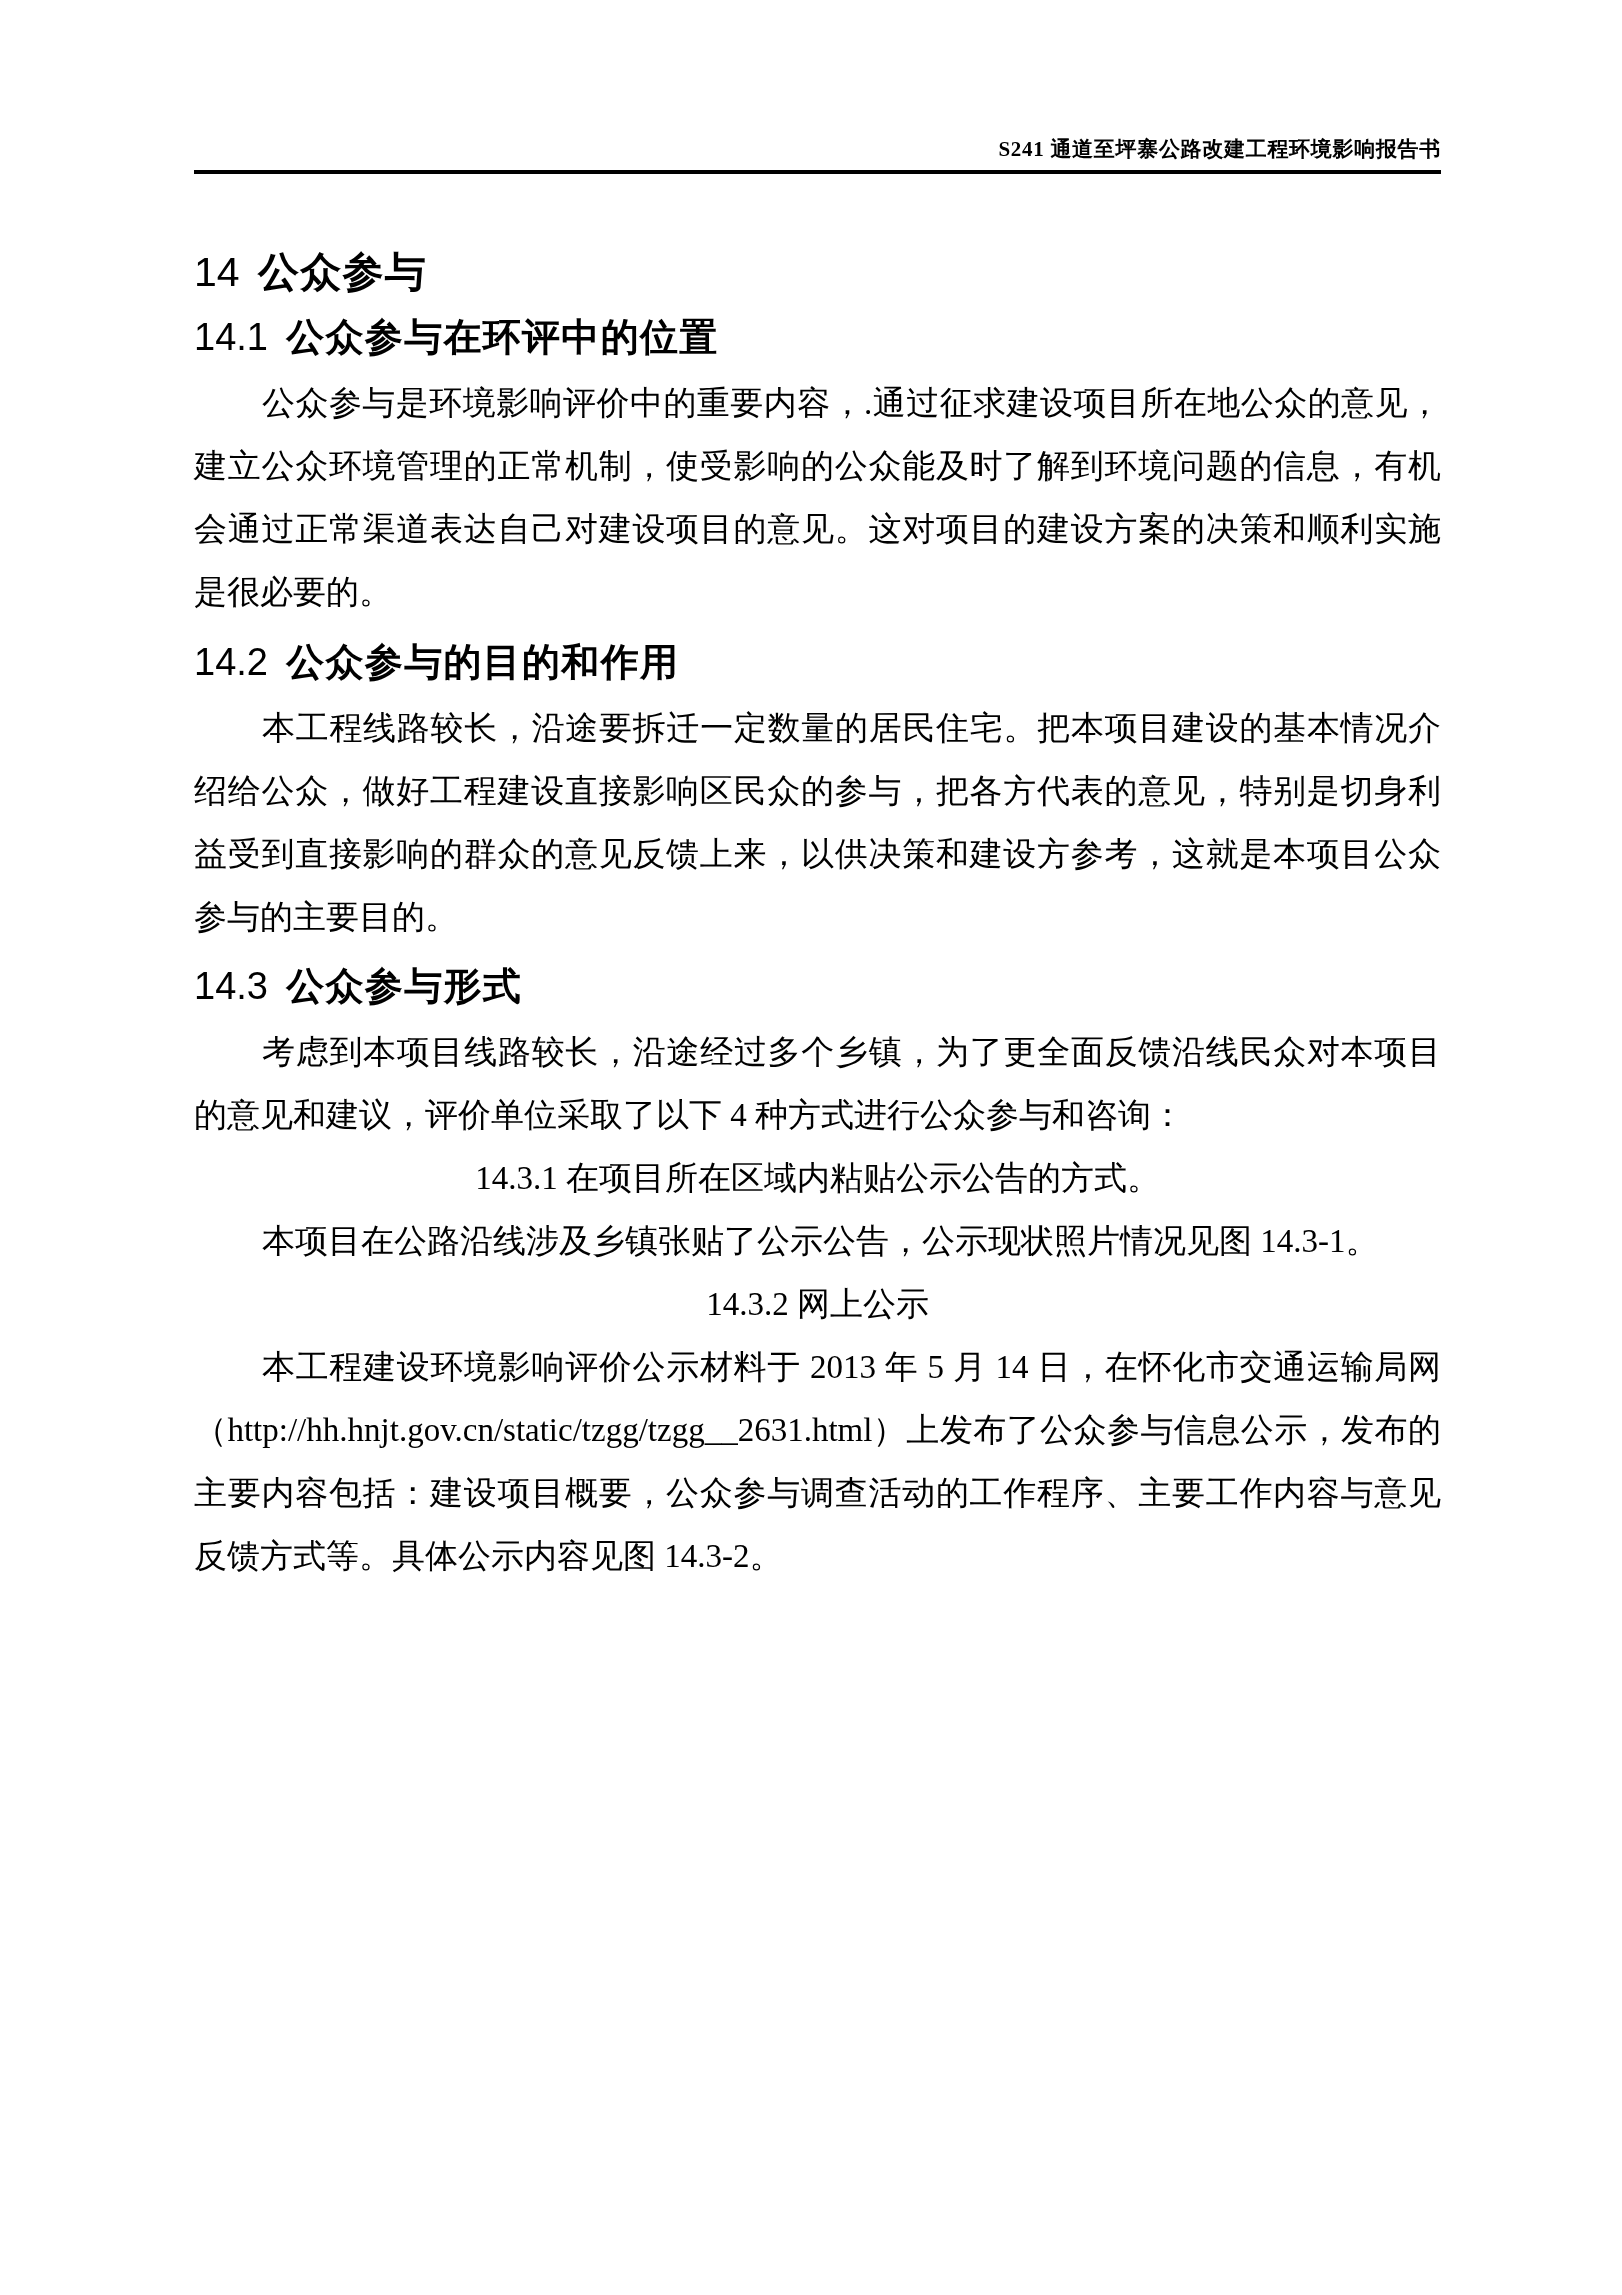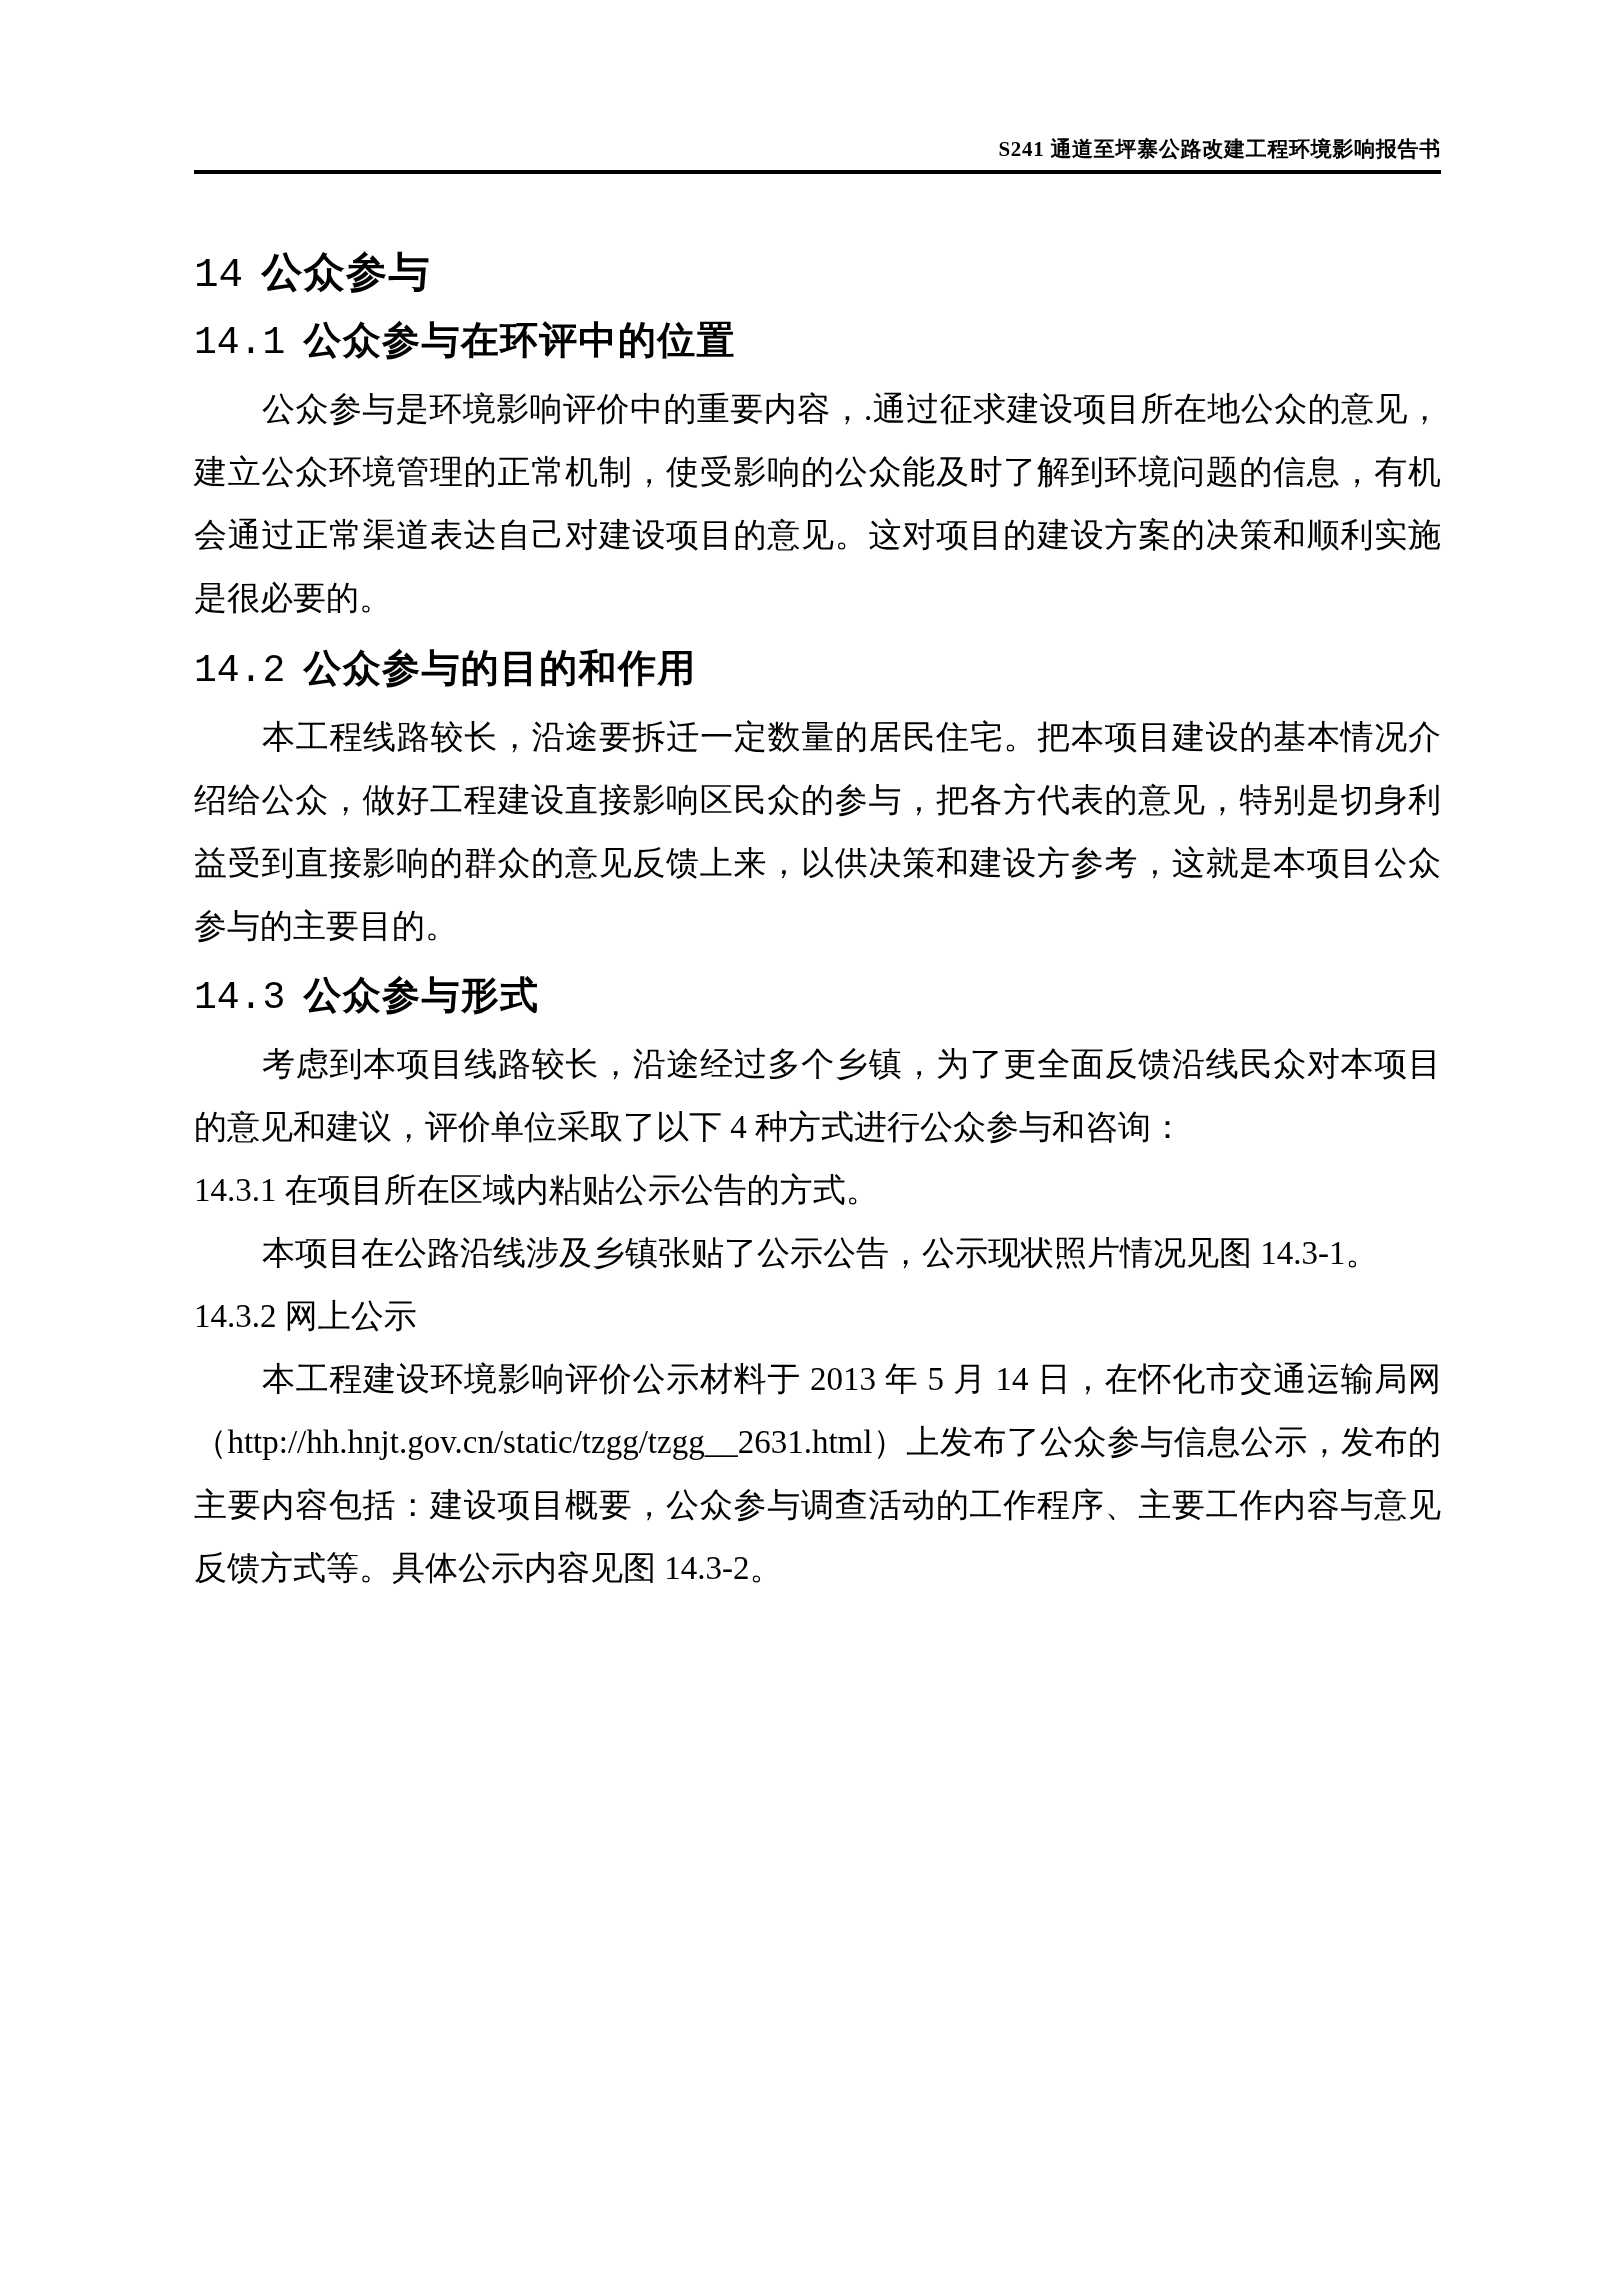--- a/index.html
+++ b/index.html
@@ -37,21 +37,21 @@
     line-height: 55px;
     font-weight: normal;
   }
   h2.section {
     margin: 10.5px 0 7.9px 0;
     font-size: 38px;
     line-height: 54px;
     font-weight: normal;
   }
   .h-num {
-    font-family: Liberation Mono, monospace;
+    font-family: Liberation Sans, sans-serif;
     font-weight: normal;
     margin-right: 18.3px;
   }
   .h-cn {
     font-family: "Liberation Sans", sans-serif;
     font-weight: bold;
     letter-spacing: 1.3px;
   }
   p.body-p {
     margin: 0;
@@ -60,21 +60,21 @@
     line-height: 63px;
     text-align: justify;
     text-indent: 68px;
     word-break: break-word;
   }
   p.sub-heading {
     margin: 0;
     font-family: "Liberation Serif", serif;
     font-size: 33px;
     line-height: 63px;
-    text-align: left;
+    text-align: center;
     text-indent: 0;
   }
   .page-footer {
     position: absolute;
     top: 2148px;
     left: 0;
     width: 100%;
     text-align: center;
   }
   .page-footer .page-number {

